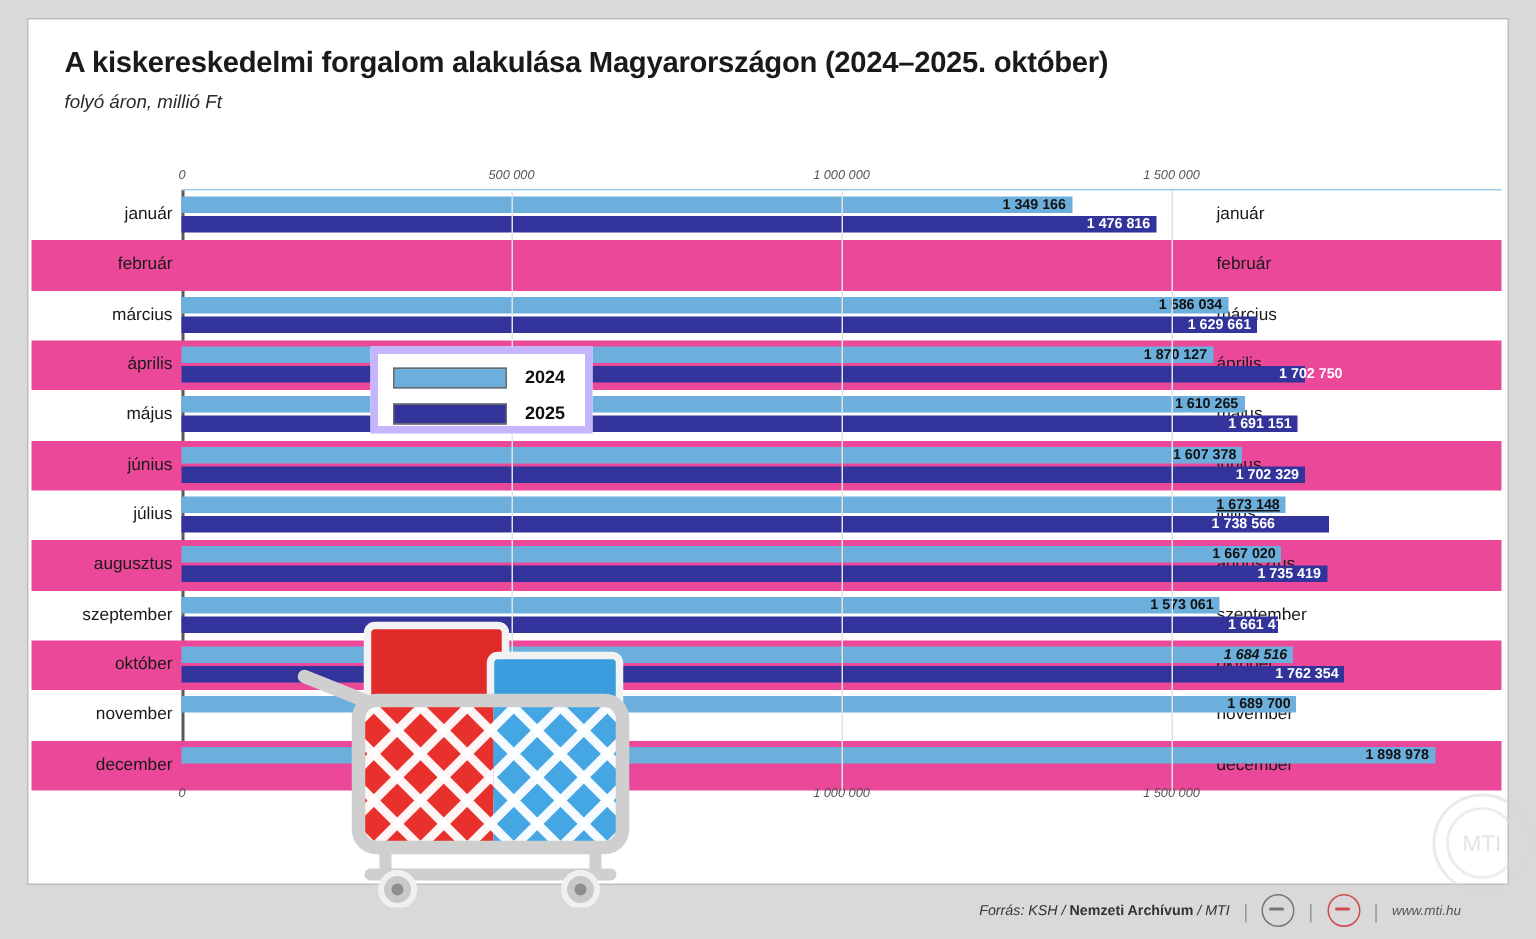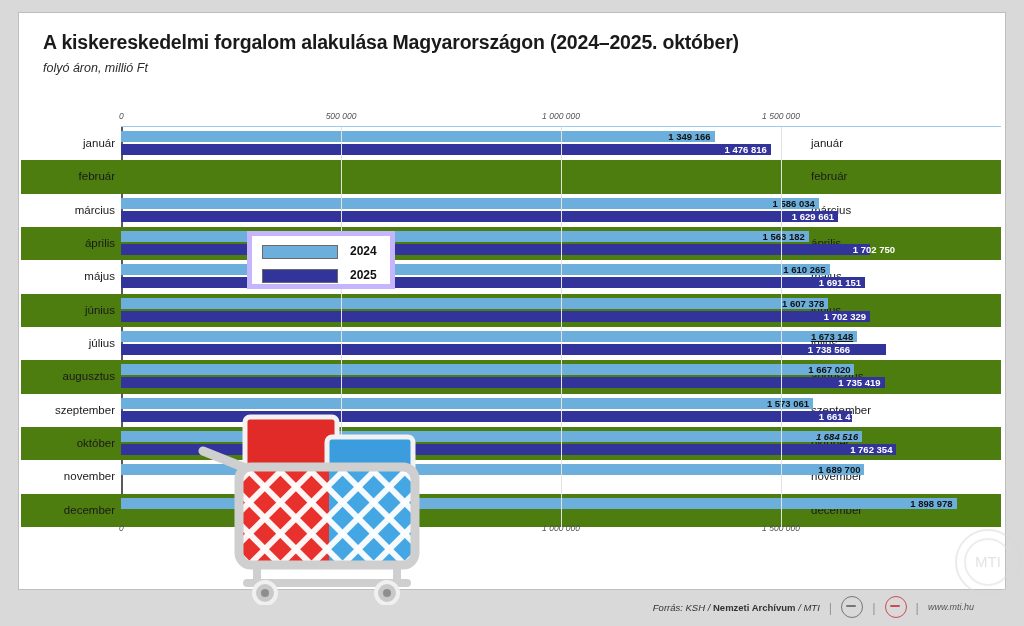--- a/index.html
+++ b/index.html
@@ -46,21 +46,21 @@
   .axisline{
     position:absolute;left:0px;top:16px;width:1.5px;height:400px;background:#5a5a5a;
   }
   .topline{
     position:absolute;left:0;top:15px;width:880px;height:1px;background:#9fcbe8;
   }
 
   
   .rows{position:absolute;left:-100px;top:16px;width:980px;height:400px;}
   .row{position:relative;height:33.33px;box-sizing:border-box;}
-  .row.alt{background:#4d7c0f;}
+  .row.alt{background:#ec4899;}
 
   .rowlabel{
     position:absolute;top:0;height:33.33px;line-height:33.33px;
     font-size:11.5px;color:#1a1a1a;white-space:nowrap;
   }
   .rowlabel.left{left:0;width:94px;text-align:right;}
   .rowlabel.right{left:790px;width:120px;text-align:left;}
 
   .bars{position:absolute;left:100px;top:0;height:33.33px;width:880px;}
   .bar{position:absolute;height:11px;}
@@ -153,21 +153,21 @@
               <div class="vlabel y2024" style="left: 693.855px; transform: translateX(-100%);">1 586 034</div>
               <div class="bar y2025" style="width: 717.051px; background: rgb(51, 51, 156);"></div>
               <div class="vlabel y2025" style="left: 713.051px; transform: translateX(-100%);">1 629 661</div>
             </div>
           </div>
           <div class="row alt">
             <div class="rowlabel left">április</div>
             <div class="rowlabel right">április</div>
             <div class="bars">
               <div class="bar y2024" style="width: 687.776px; background: rgb(108, 175, 221);"></div>
-              <div class="vlabel y2024" style="left: 683.776px; transform: translateX(-100%);">1 563 182</div>
+              <div class="vlabel y2024" style="left: 683.776px; transform: translateX(-100%);">1 870 127</div>
               <div class="bar y2025" style="width: 749.21px; background: rgb(51, 51, 156);"></div>
               <div class="vlabel y2025" style="left: 774px; transform: translateX(-100%);">1 702 750</div>
             </div>
           </div>
           <div class="row">
             <div class="rowlabel left">május</div>
             <div class="rowlabel right">május</div>
             <div class="bars">
               <div class="bar y2024" style="width: 708.517px; background: rgb(108, 175, 221);"></div>
               <div class="vlabel y2024" style="left: 704.517px; transform: translateX(-100%);">1 610 265</div>

